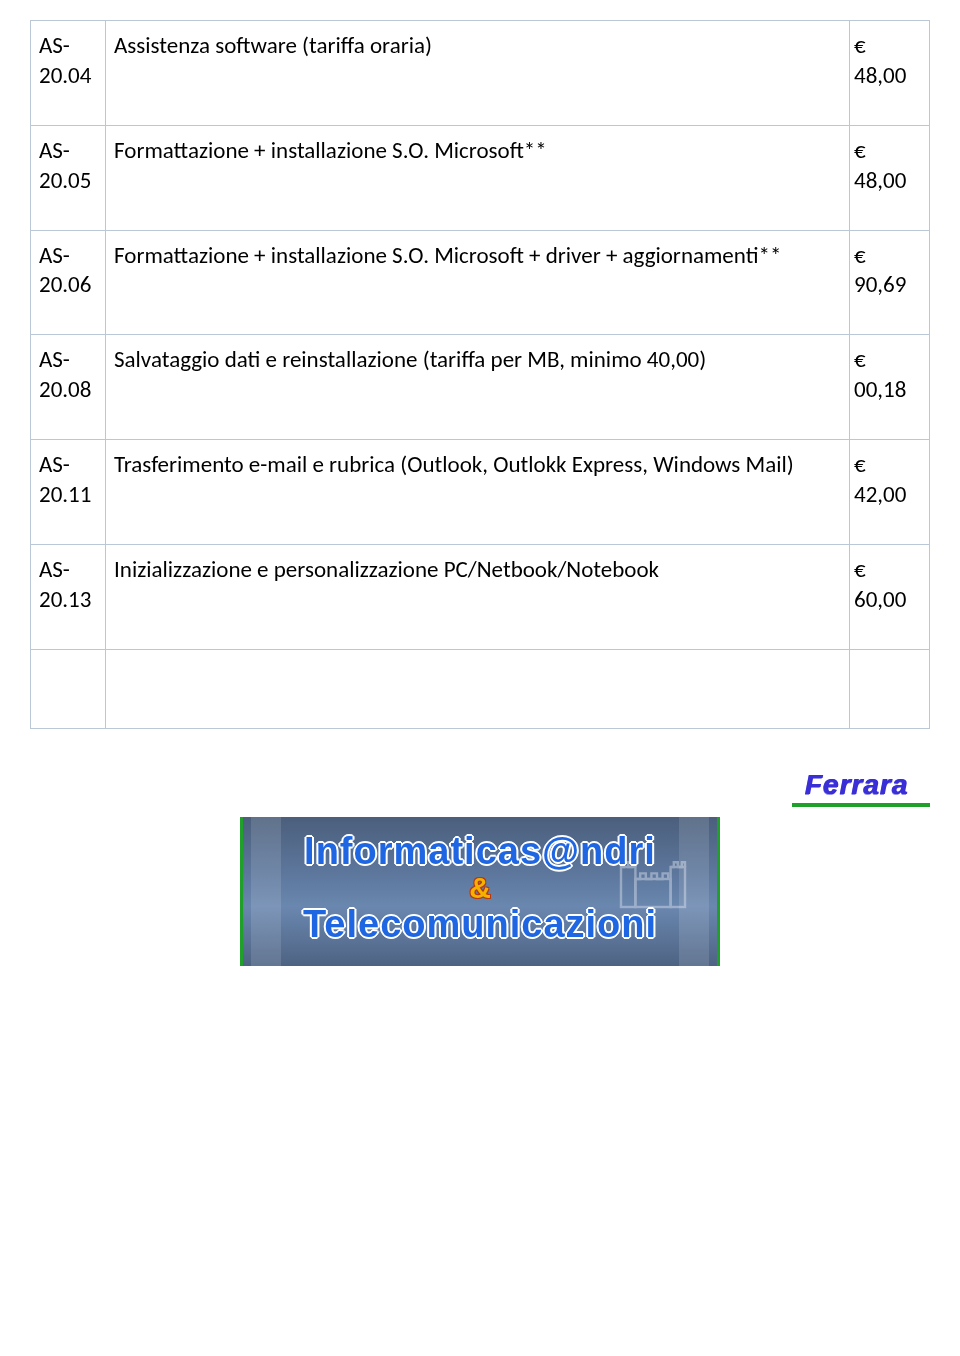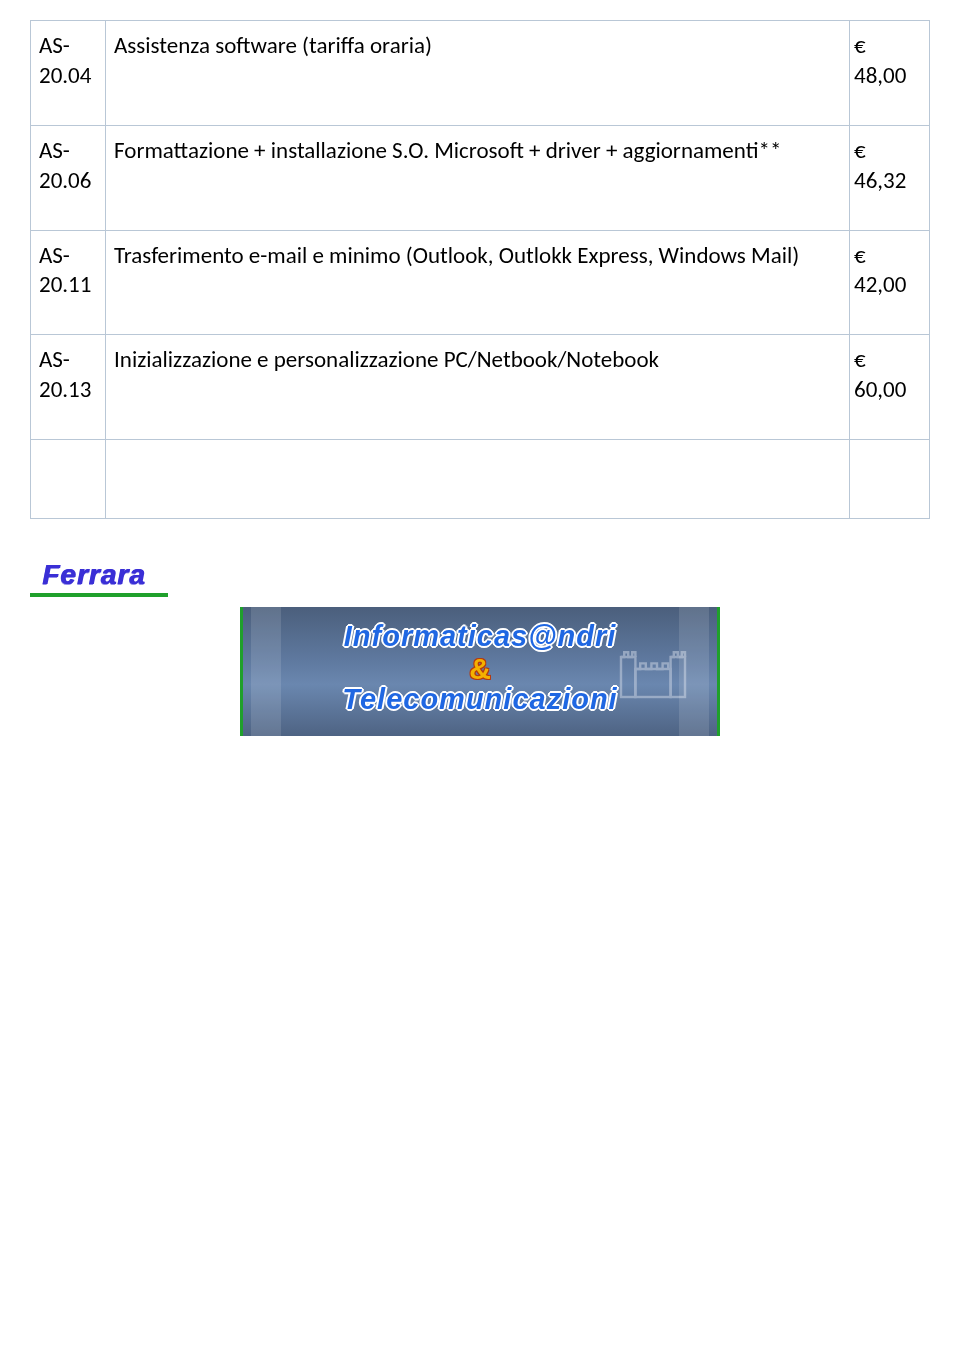--- a/index.html
+++ b/index.html
@@ -24,21 +24,21 @@
     line-height: 1.3;
   }
   td.code { width: 75px; padding-right:20px; }
   td.desc { }
   td.price { width: 80px; padding-left:4px; }
   tr.empty td { padding: 10px 8px 38px 8px; }
   .footer {
     margin-top: 40px;
     text-align: center;
   }
-  .ferrara-wrap { display:flex; justify-content:flex-start; }
+  .ferrara-wrap { display:flex; justify-content:flex-end; }
   .ferrara {
     font-family: "Arial Black", Arial, sans-serif;
     font-weight: 900;
     font-style: italic;
     font-size: 28px;
     letter-spacing: 1px;
     color: #3a2fd6;
     text-shadow: 1px 0 #3a2fd6, 0 1px #948fe8;
     border-bottom: 4px solid #1fa02b;
     padding: 0 22px 2px 12px;
@@ -68,30 +68,29 @@
     right: 24px;
     top: 18px;
     width: 80px;
     height: 80px;
     opacity: 0.5;
   }
   .logo-castle svg { width:100%; height:100%; }
   .brand-line {
     font-family: "Arial Black", Arial, sans-serif;
     font-weight: 900;
-    font-size: 29px;
+    font-size: 38px;
     letter-spacing: 1px;
     color: #1f67e2;
     text-shadow:
       -1px -1px 0 #fff, 1px -1px 0 #fff, -1px 1px 0 #fff, 1px 1px 0 #fff,
       0 -2px 0 #fff, 0 2px 0 #fff, -2px 0 0 #fff, 2px 0 0 #fff;
     line-height: 1.1;
     position: relative;
     z-index: 2;
-    font-style: italic;
   }
   .brand-amp {
     font-family: "Arial Black", Arial, sans-serif;
     font-weight: 900;
     font-size: 30px;
     color: #f4b100;
     text-shadow:
       -1px -1px 0 #b53a0f, 1px -1px 0 #b53a0f, -1px 1px 0 #b53a0f, 1px 1px 0 #b53a0f;
     line-height: 1.05;
     position:relative; z-index:2;
@@ -101,27 +100,37 @@
 <body>
 
 <table>
   <tbody id="tbody">
       <tr>
         <td class="code">AS-20.04</td>
         <td class="desc">Assistenza software (tariffa oraria)</td>
         <td class="price">€ 48,00</td>
       </tr>
       <tr>
+        <td class="code">AS-20.05</td>
+        <td class="desc">Formattazione + installazione S.O. Microsoft**</td>
+        <td class="price">€ 48,00</td>
+      </tr>
+      <tr>
         <td class="code">AS-20.06</td>
         <td class="desc">Formattazione + installazione S.O. Microsoft + driver + aggiornamenti**</td>
-        <td class="price">€ 46,32</td>
+        <td class="price">€ 90,69</td>
+      </tr>
+      <tr>
+        <td class="code">AS-20.08</td>
+        <td class="desc">Salvataggio dati e reinstallazione (tariffa per MB, minimo 40,00)</td>
+        <td class="price">€ 00,18</td>
       </tr>
       <tr>
         <td class="code">AS-20.11</td>
-        <td class="desc">Trasferimento e-mail e minimo (Outlook, Outlokk Express, Windows Mail)</td>
+        <td class="desc">Trasferimento e-mail e rubrica (Outlook, Outlokk Express, Windows Mail)</td>
         <td class="price">€ 42,00</td>
       </tr>
       <tr>
         <td class="code">AS-20.13</td>
         <td class="desc">Inizializzazione e personalizzazione PC/Netbook/Notebook</td>
         <td class="price">€ 60,00</td>
       </tr>
       <tr class="empty">
         <td class="code">&nbsp;</td>
         <td class="desc">&nbsp;</td>

